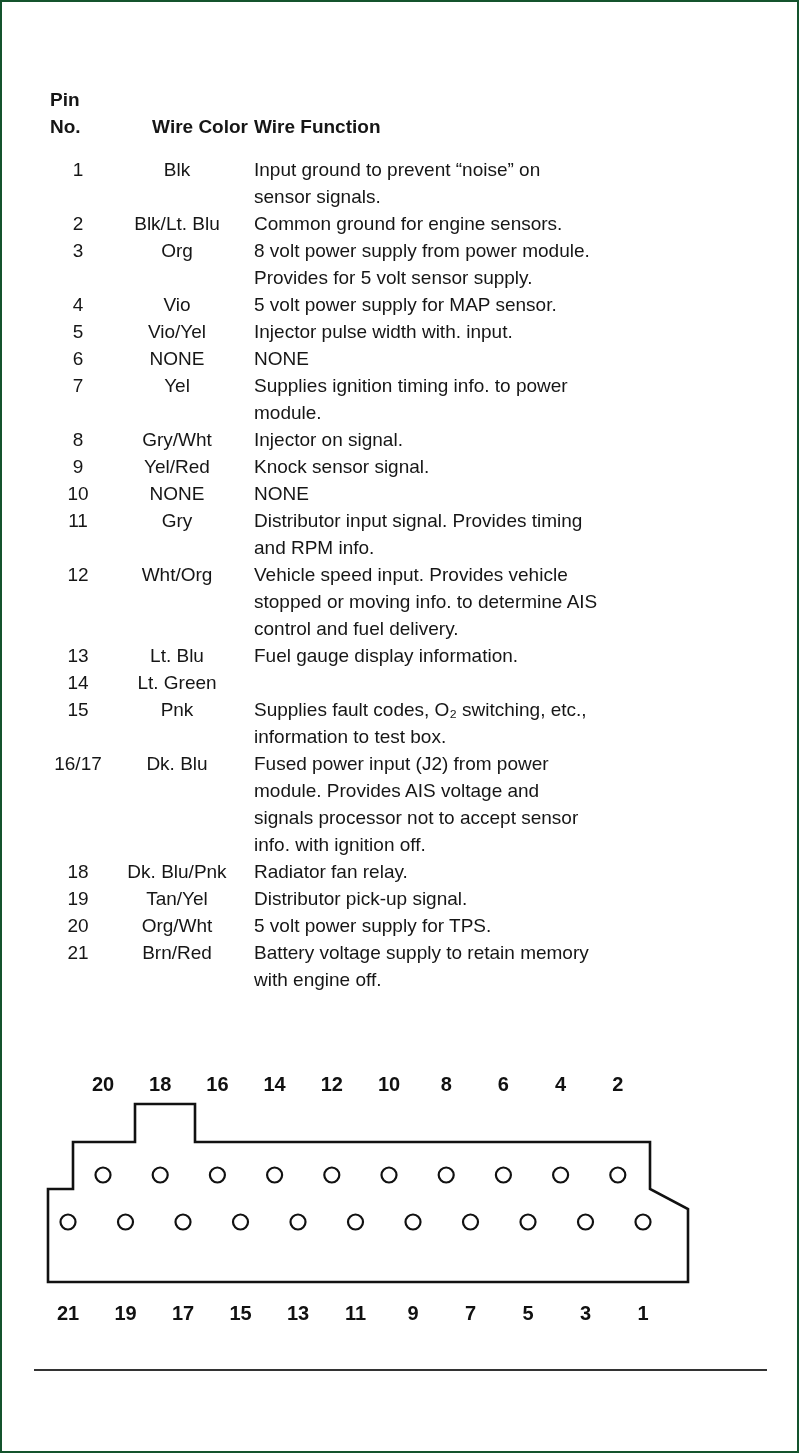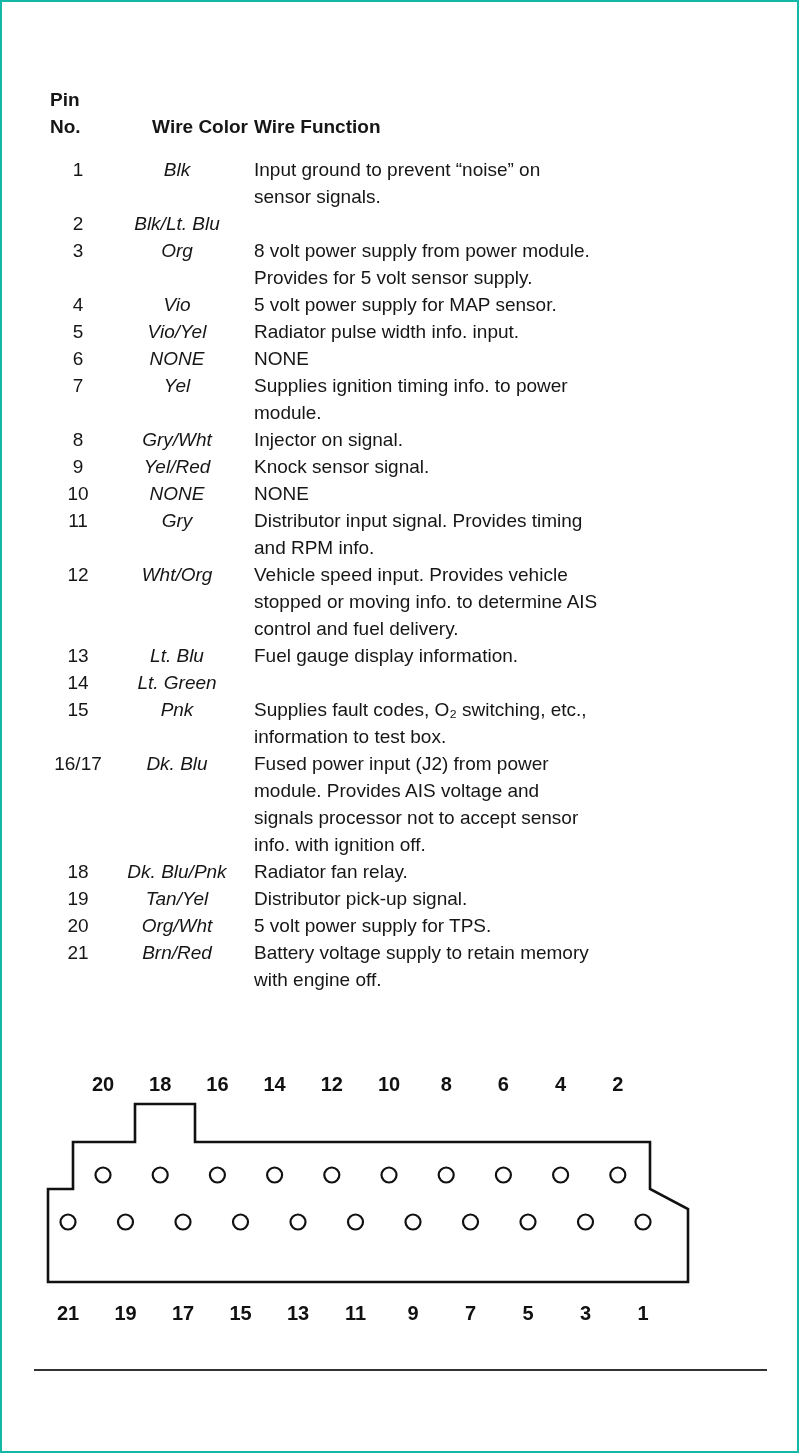--- a/index.html
+++ b/index.html
@@ -2,39 +2,39 @@
 <html><head>
 <meta charset="utf-8">
 <style>
   html, body { margin:0; padding:0; background:#e8e8e8; }
   .page {
     position: relative;
     width: 799px;
     height: 1453px;
     box-sizing: border-box;
     background: #ffffff;
-    border: 2px solid #14b8a6;
+    border: 2px solid #14532d;
     font-family: "Liberation Sans", sans-serif;
     color: #161616;
     overflow: hidden;
   }
   .table-wrap { padding: 84px 28px 0 48px; }
   .thead, .trow {
     display: grid;
     grid-template-columns: 56px 142px 1fr;
     align-items: end;
   }
   .thead { font-weight: 700; margin-bottom: 16px; }
   .th, .td { font-size: 19px; line-height: 27px; }
   .thead .col-pin { text-align: left; }
   .thead .col-color { text-align: right; padding-left: 5px; }
   .thead .col-func { padding-left: 6px; }
   .trow { align-items: start; }
   .trow .col-pin { text-align: center; }
-  .trow .col-color { text-align: center; font-style: italic; }
+  .trow .col-color { text-align: center; }
   .trow .col-func { padding-left: 6px; padding-right: 24px; white-space: pre-line; }
   .diagram { margin: 76px 0 0 36px; }
   #connector-svg path {
     fill: none;
     stroke: #111;
     stroke-width: 2.6;
     stroke-linejoin: miter;
   }
   #connector-svg circle {
     fill: none;
@@ -70,36 +70,37 @@
     <div id="tbody">
         <div class="trow">
           <div class="td col-pin">1</div>
           <div class="td col-color">Blk</div>
           <div class="td col-func">Input ground to prevent “noise” on
 sensor signals.</div>
         </div>
         <div class="trow">
           <div class="td col-pin">2</div>
           <div class="td col-color">Blk/Lt. Blu</div>
+          <div class="td col-func">Common ground for engine sensors.</div>
         </div>
         <div class="trow">
           <div class="td col-pin">3</div>
           <div class="td col-color">Org</div>
           <div class="td col-func">8 volt power supply from power module.
 Provides for 5 volt sensor supply.</div>
         </div>
         <div class="trow">
           <div class="td col-pin">4</div>
           <div class="td col-color">Vio</div>
           <div class="td col-func">5 volt power supply for MAP sensor.</div>
         </div>
         <div class="trow">
           <div class="td col-pin">5</div>
           <div class="td col-color">Vio/Yel</div>
-          <div class="td col-func">Radiator pulse width info. input.</div>
+          <div class="td col-func">Injector pulse width with. input.</div>
         </div>
         <div class="trow">
           <div class="td col-pin">6</div>
           <div class="td col-color">NONE</div>
           <div class="td col-func">NONE</div>
         </div>
         <div class="trow">
           <div class="td col-pin">7</div>
           <div class="td col-color">Yel</div>
           <div class="td col-func">Supplies ignition timing info. to power

